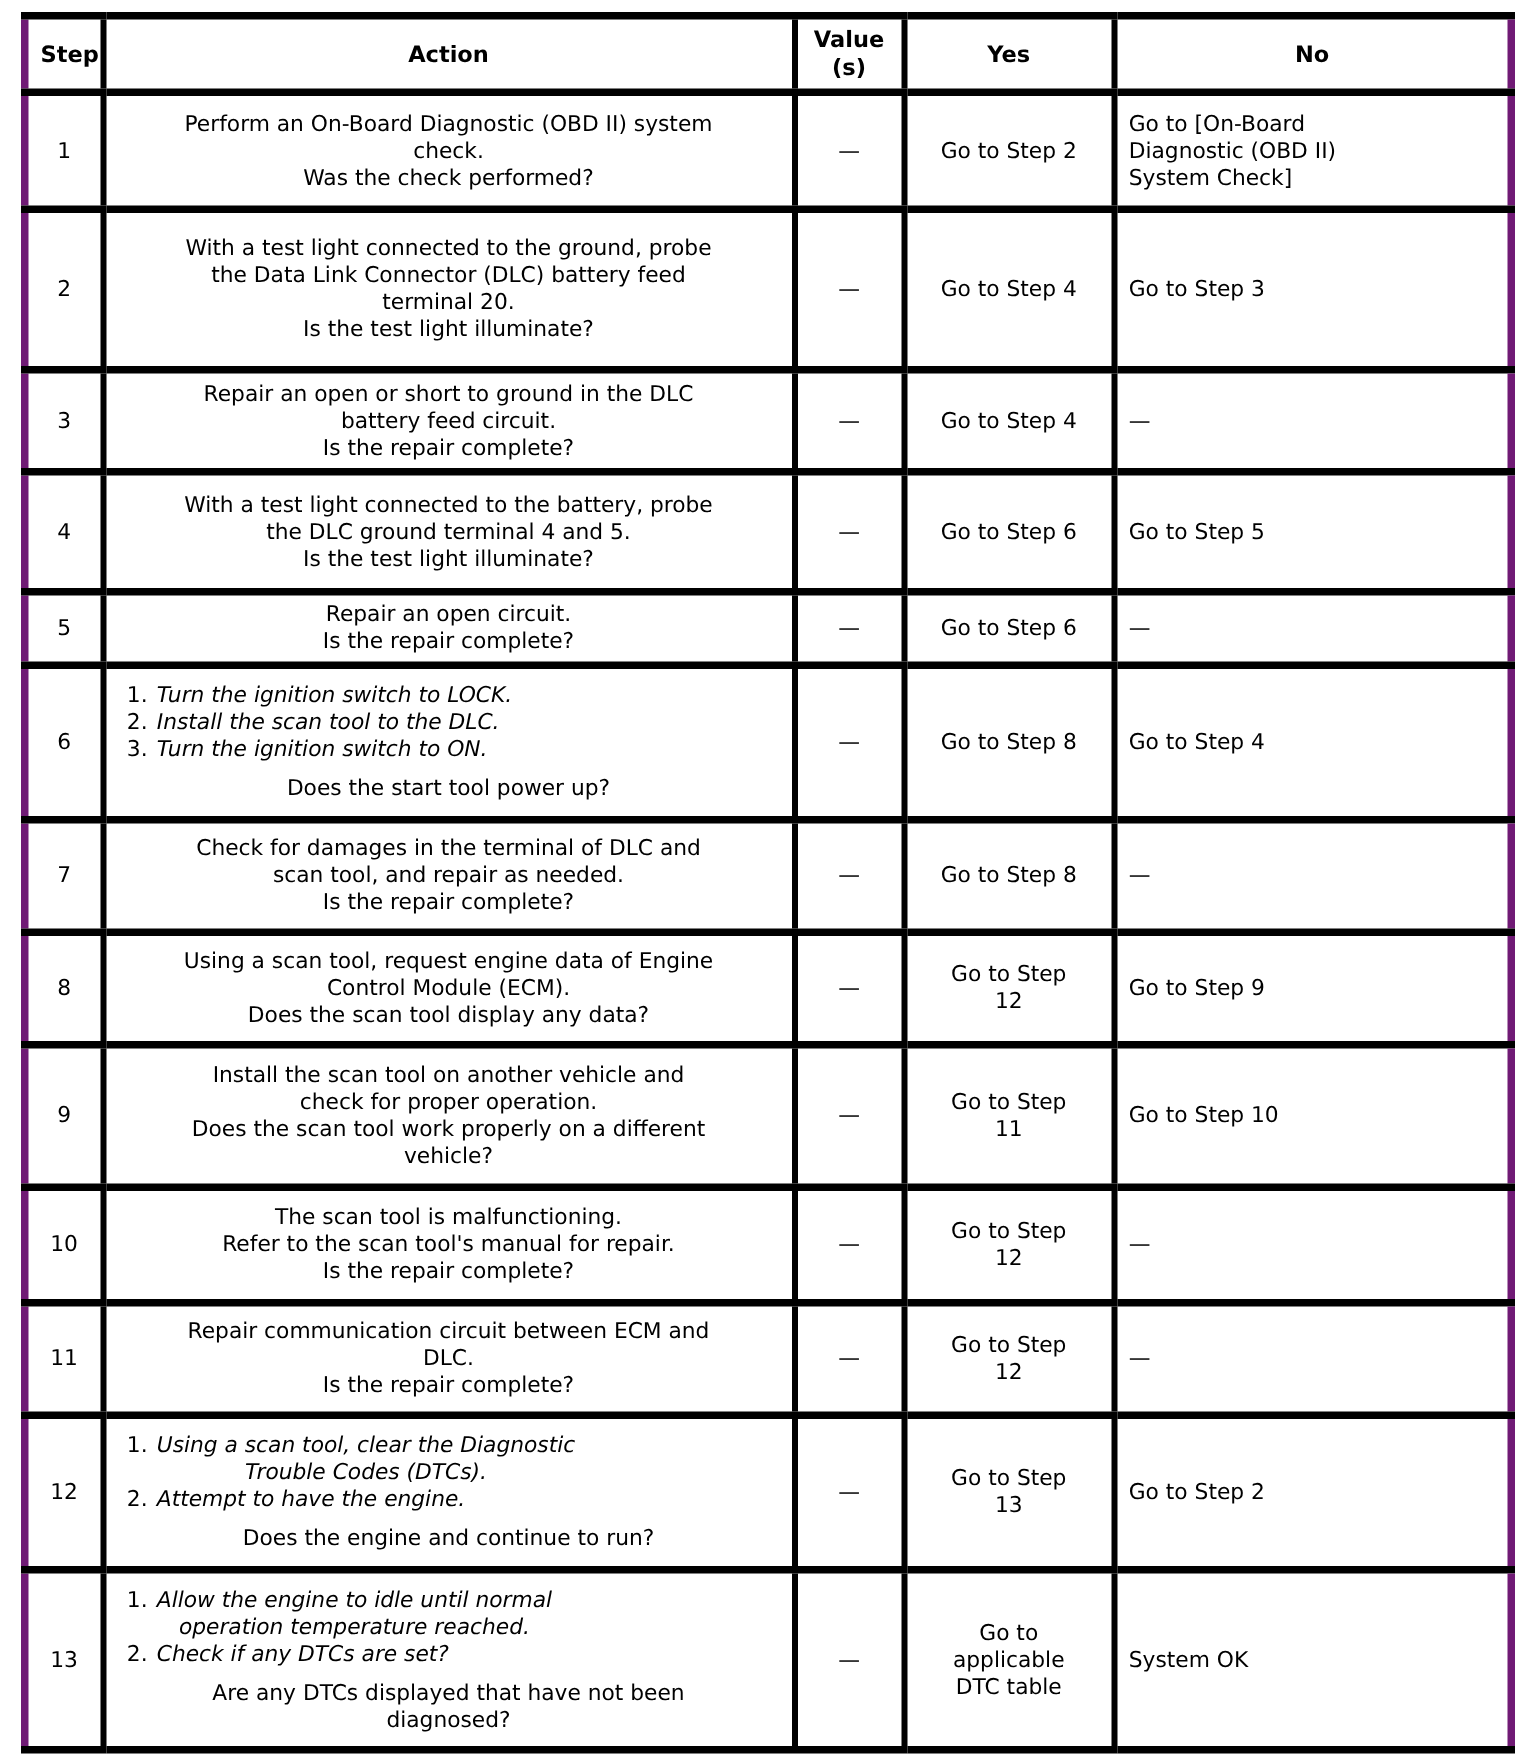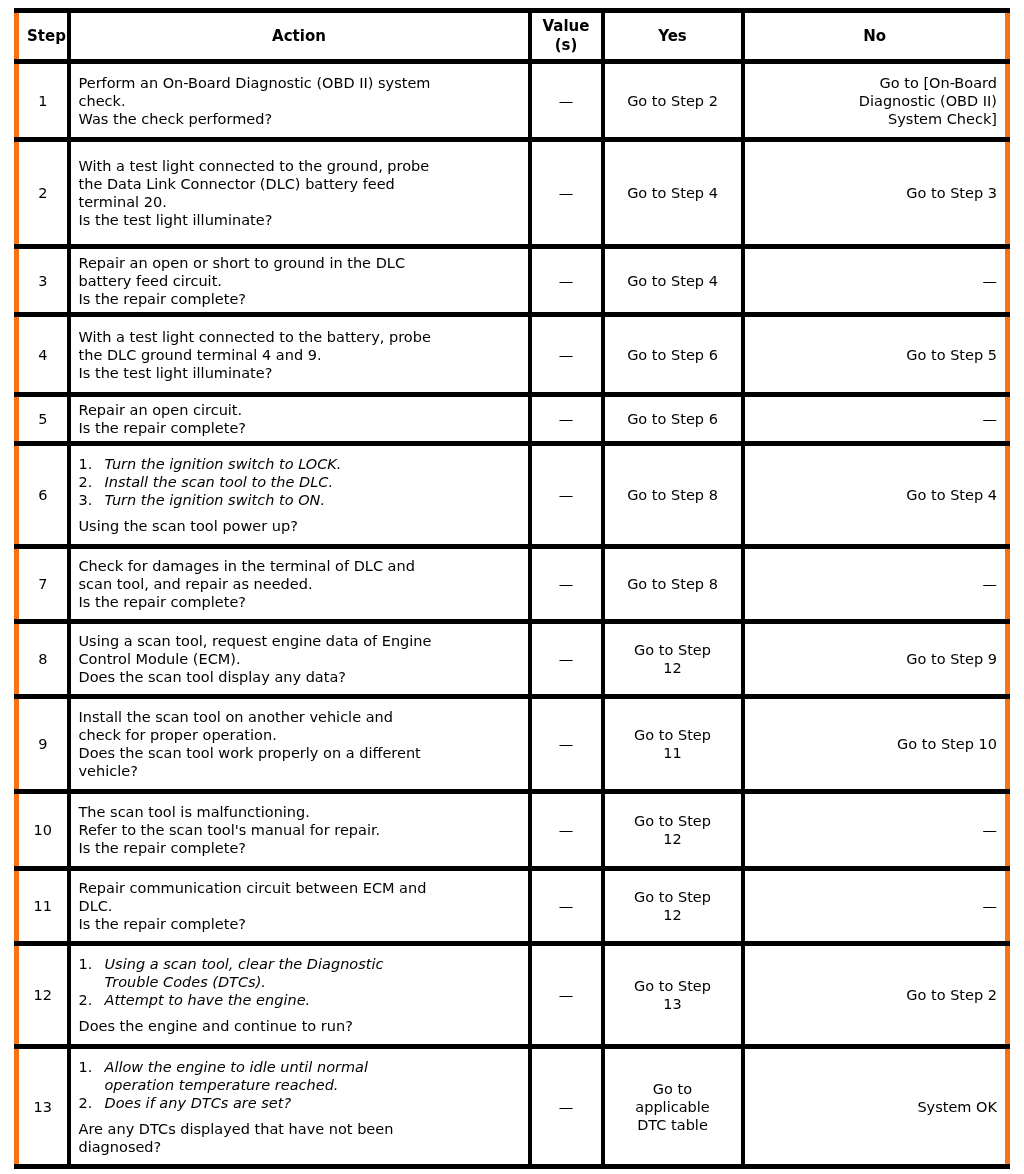--- a/index.html
+++ b/index.html
@@ -13,21 +13,21 @@
     width: 1024px;
     height: 1174px;
     box-sizing: border-box;
     padding: 8px 0 0 14px;
     background: #ffffff;
   }
   table.diag {
     border-collapse: collapse;
     table-layout: fixed;
     width: 991px;
-    border: 5px solid #f97316;
+    border: 5px solid #701a75;
     background: #ffffff;
   }
   table.diag th,
   table.diag td {
     border: 4px solid #000;
     border-top-width: 5px;
     border-bottom-width: 5px;
     padding: 4px 8px;
     vertical-align: middle;
     font-size: 14.5px;
@@ -50,24 +50,24 @@
   tbody tr:nth-child(6)  { height: 103px; }
   tbody tr:nth-child(7)  { height: 75px; }
   tbody tr:nth-child(8)  { height: 75px; }
   tbody tr:nth-child(9)  { height: 95px; }
   tbody tr:nth-child(10) { height: 77px; }
   tbody tr:nth-child(11) { height: 75px; }
   tbody tr:nth-child(12) { height: 103px; }
   tbody tr:nth-child(13) { height: 120px; }
 
   td.c-step  { text-align: center; }
-  td.c-action{ text-align: left; }
+  td.c-action{ text-align: center; }
   td.c-value { text-align: center; }
   td.c-yes   { text-align: center; white-space: pre-line; }
-  td.c-no    { text-align: right; white-space: pre-line; line-height: 21px; }
+  td.c-no    { text-align: left; white-space: pre-line; line-height: 21px; }
 
   .pre { white-space: pre-line; }
   .num-item {
     display: flex;
     align-items: flex-start;
   }
   .num {
     flex: 0 0 26px;
   }
   .num-text {
@@ -135,21 +135,21 @@
 Is the repair complete?</div>
           </td>
           <td class="c-value">—</td>
           <td class="c-yes">Go to Step 4</td>
           <td class="c-no">—</td>
         </tr>
         <tr>
           <td class="c-step">4</td>
           <td class="c-action">
             <div class="pre">With a test light connected to the battery, probe
-the DLC ground terminal 4 and 9.
+the DLC ground terminal 4 and 5.
 Is the test light illuminate?</div>
           </td>
           <td class="c-value">—</td>
           <td class="c-yes">Go to Step 6</td>
           <td class="c-no">Go to Step 5</td>
         </tr>
         <tr>
           <td class="c-step">5</td>
           <td class="c-action">
             <div class="pre">Repair an open circuit.
@@ -167,21 +167,21 @@
               <div class="num-text">Turn the ignition switch to LOCK.</div>
             </div>
             <div class="num-item">
               <span class="num">2.</span>
               <div class="num-text">Install the scan tool to the DLC.</div>
             </div>
             <div class="num-item">
               <span class="num">3.</span>
               <div class="num-text">Turn the ignition switch to ON.</div>
             </div>
-            <div class="question">Using the scan tool power up?</div>
+            <div class="question">Does the start tool power up?</div>
           </td>
           <td class="c-value">—</td>
           <td class="c-yes">Go to Step 8</td>
           <td class="c-no">Go to Step 4</td>
         </tr>
         <tr>
           <td class="c-step">7</td>
           <td class="c-action">
             <div class="pre">Check for damages in the terminal of DLC and
 scan tool, and repair as needed.
@@ -262,21 +262,21 @@
         <tr>
           <td class="c-step">13</td>
           <td class="c-action">
             <div class="num-item">
               <span class="num">1.</span>
               <div class="num-text">Allow the engine to idle until normal
 operation temperature reached.</div>
             </div>
             <div class="num-item">
               <span class="num">2.</span>
-              <div class="num-text">Does if any DTCs are set?</div>
+              <div class="num-text">Check if any DTCs are set?</div>
             </div>
             <div class="question">Are any DTCs displayed that have not been
 diagnosed?</div>
           </td>
           <td class="c-value">—</td>
           <td class="c-yes">Go to
 applicable
 DTC table</td>
           <td class="c-no">System OK</td>
         </tr>

